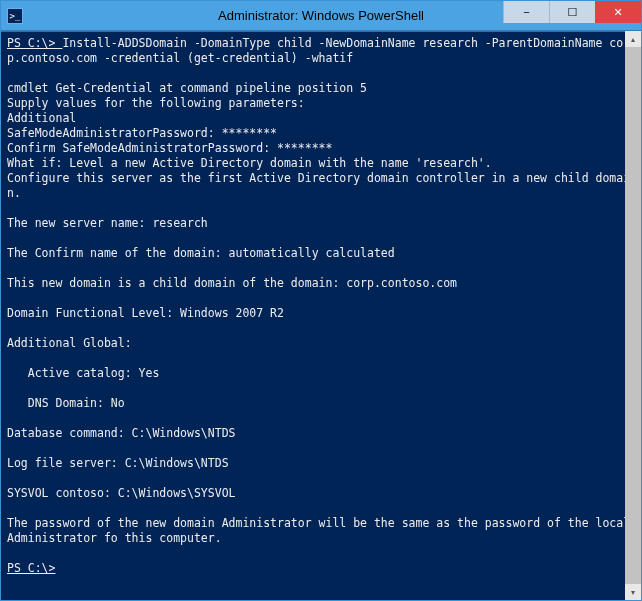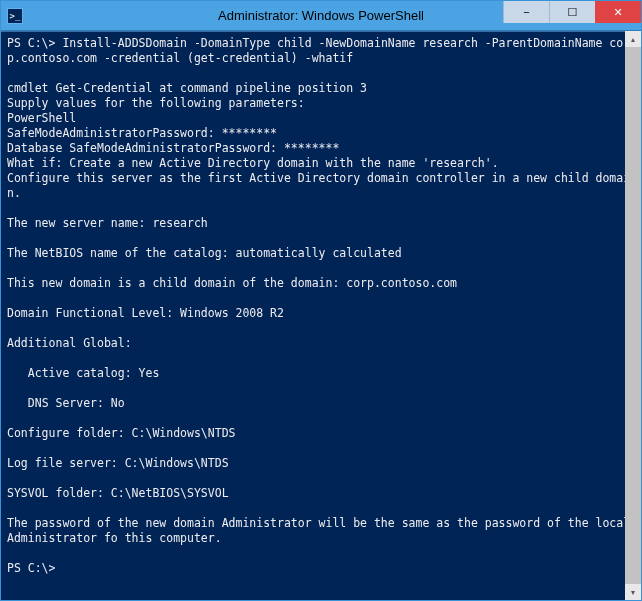--- a/index.html
+++ b/index.html
@@ -86,21 +86,21 @@
       color: #eeedf0;
       position: relative;
       cursor: text;
       border-top: 1px solid #3a6da3;
       overflow: hidden;
     }
     .terminal-inner {
       white-space: pre-wrap;
       word-break: break-all;
     }
-    .prompt { color: #eeedf0; }
+    .prompt { color: #eeedf0; text-decoration: underline; }
     .scrollbar {
       position: absolute;
       right: 0;
       top: 0;
       bottom: 0;
       width: 16px;
       background: #e8e8e8;
       display: flex;
       flex-direction: column;
     }
@@ -147,47 +147,47 @@
       <div class="win-btn close">
         <span>✕</span>
       </div>
     </div>
   </div>
 
   <div class="terminal-wrap">
     <div class="terminal">
       <div class="terminal-inner"><span class="prompt">PS C:\&gt; </span><span>Install-ADDSDomain -DomainType child -NewDomainName research -ParentDomainName corp.contoso.com -credential (get-credential) -whatif</span>
 <span></span>
-<span>cmdlet Get-Credential at command pipeline position 3</span>
+<span>cmdlet Get-Credential at command pipeline position 5</span>
 <span>Supply values for the following parameters:</span>
-<span>PowerShell</span>
+<span>Additional</span>
 <span>SafeModeAdministratorPassword: ********</span>
-<span>Database SafeModeAdministratorPassword: ********</span>
-<span>What if: Create a new Active Directory domain with the name 'research'.</span>
+<span>Confirm SafeModeAdministratorPassword: ********</span>
+<span>What if: Level a new Active Directory domain with the name 'research'.</span>
 <span>Configure this server as the first Active Directory domain controller in a new child domain.</span>
 <span></span>
 <span>The new server name: research</span>
 <span></span>
-<span>The NetBIOS name of the catalog: automatically calculated</span>
+<span>The Confirm name of the domain: automatically calculated</span>
 <span></span>
 <span>This new domain is a child domain of the domain: corp.contoso.com</span>
 <span></span>
-<span>Domain Functional Level: Windows 2008 R2</span>
+<span>Domain Functional Level: Windows 2007 R2</span>
 <span></span>
 <span>Additional Global:</span>
 <span></span>
 <span>   Active catalog: Yes</span>
 <span></span>
-<span>   DNS Server: No</span>
-<span></span>
-<span>Configure folder: C:\Windows\NTDS</span>
+<span>   DNS Domain: No</span>
+<span></span>
+<span>Database command: C:\Windows\NTDS</span>
 <span></span>
 <span>Log file server: C:\Windows\NTDS</span>
 <span></span>
-<span>SYSVOL folder: C:\NetBIOS\SYSVOL</span>
+<span>SYSVOL contoso: C:\Windows\SYSVOL</span>
 <span></span>
 <span>The password of the new domain Administrator will be the same as the password of the local Administrator fo this computer.</span>
 <span></span>
 <span class="prompt">PS C:\&gt;</span>
 <span></span>
 </div>
     </div>
     <div class="scrollbar">
       <div class="scrollbar-btn">
         <span>▴</span>

